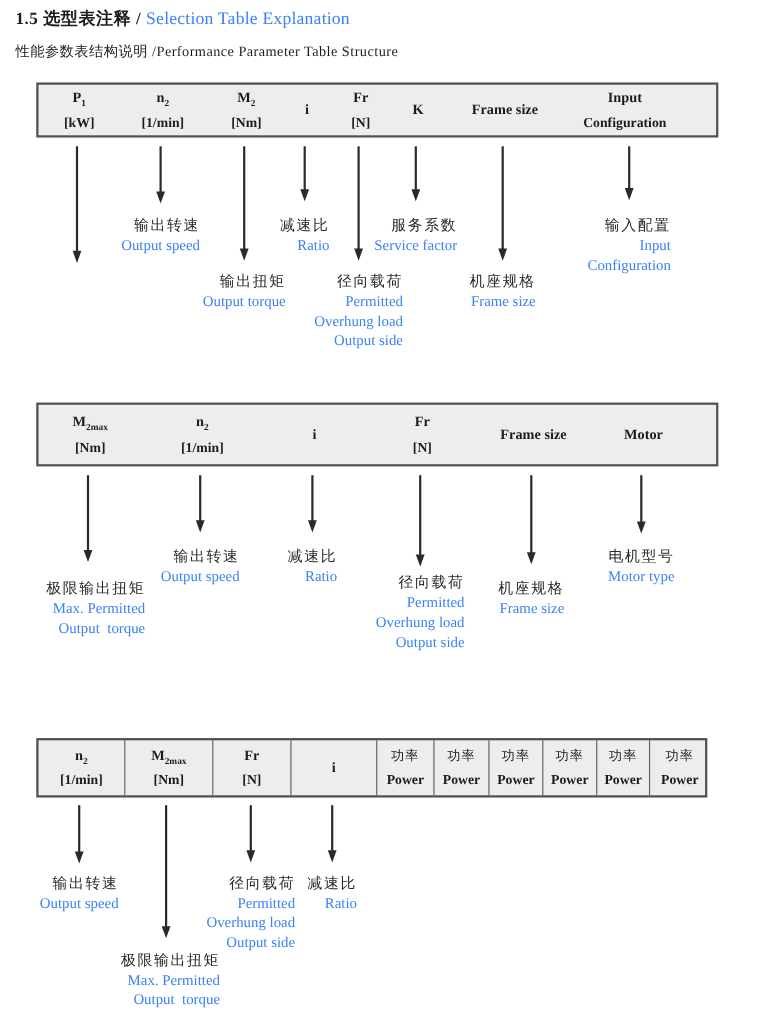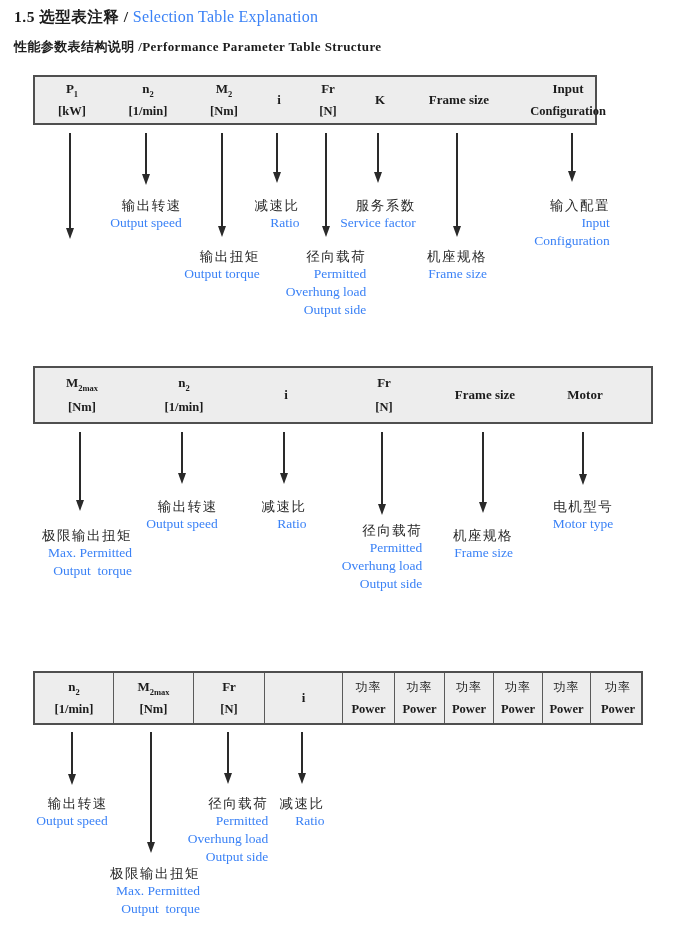--- a/index.html
+++ b/index.html
@@ -1,21 +1,21 @@
 <!DOCTYPE html>
 <html><head>
 <meta charset="utf-8">
 <style>
   html,body{margin:0;padding:0;background:#fff;}
   .page{position:relative;width:695px;height:931px;background:#ffffff;overflow:hidden;
         font-family:"Liberation Serif","DejaVu Sans",serif;color:#1c1c1c;}
   .layer{position:absolute;left:0;top:0;width:100%;height:100%;}
   .doc-title{position:absolute;left:14px;font-size:15.5px;font-weight:bold;letter-spacing:.5px;white-space:pre;}
   .doc-title .en{font-weight:normal;font-size:16px;letter-spacing:.2px;}
-  .heading{position:absolute;left:14px;font-size:13px;font-weight:bold;letter-spacing:.4px;white-space:pre;}
+  .heading{position:absolute;left:14px;font-size:13px;font-weight:normal;letter-spacing:.4px;white-space:pre;}
   .ptable{position:absolute;left:33px;background:#ededed;border:2px solid #4f4f4f;box-sizing:border-box;}
   .cell{position:absolute;top:0;height:100%;transform:translateX(-50%);display:flex;flex-direction:column;
         justify-content:space-between;align-items:center;box-sizing:border-box;padding:5px 0;text-align:center;}
   .cell.one{justify-content:center;}
   .t3cell{position:absolute;top:0;height:100%;display:flex;flex-direction:column;justify-content:space-between;
         align-items:center;box-sizing:border-box;padding:7px 0;text-align:center;border-right:1px solid #5a5a5a;}
   .t3cell.one{justify-content:center;}
   .t3cell.last{border-right:none;}
   .sym{font-size:13px;font-weight:bold;white-space:pre;line-height:14px;}
   .sym sub{font-size:8.5px;font-weight:bold;}
@@ -32,21 +32,21 @@
 </head>
 <body>
 
 <div class="page">
 
   <div class="doc-title" style="top:7px"><span>1.5 选型表注释 / </span><span class="en">Selection Table Explanation</span></div>
 
   <div class="layer">
     <div class="heading" style="top:38px">性能参数表结构说明 /Performance Parameter Table Structure</div>
 
-    <div class="ptable" style="top:75px;width:564px;height:50px;">
+    <div class="ptable" style="top:75px;width:620px;height:50px;">
       <div class="cell" style="left:37px">
           <div class="sym"><span>P</span><sub>1</sub></div>
           <div class="unit">[kW]</div>
         </div>
       <div class="cell" style="left:113px">
           <div class="sym"><span>n</span><sub>2</sub></div>
           <div class="unit">[1/min]</div>
         </div>
       <div class="cell" style="left:189px">
           <div class="sym"><span>M</span><sub>2</sub></div>

